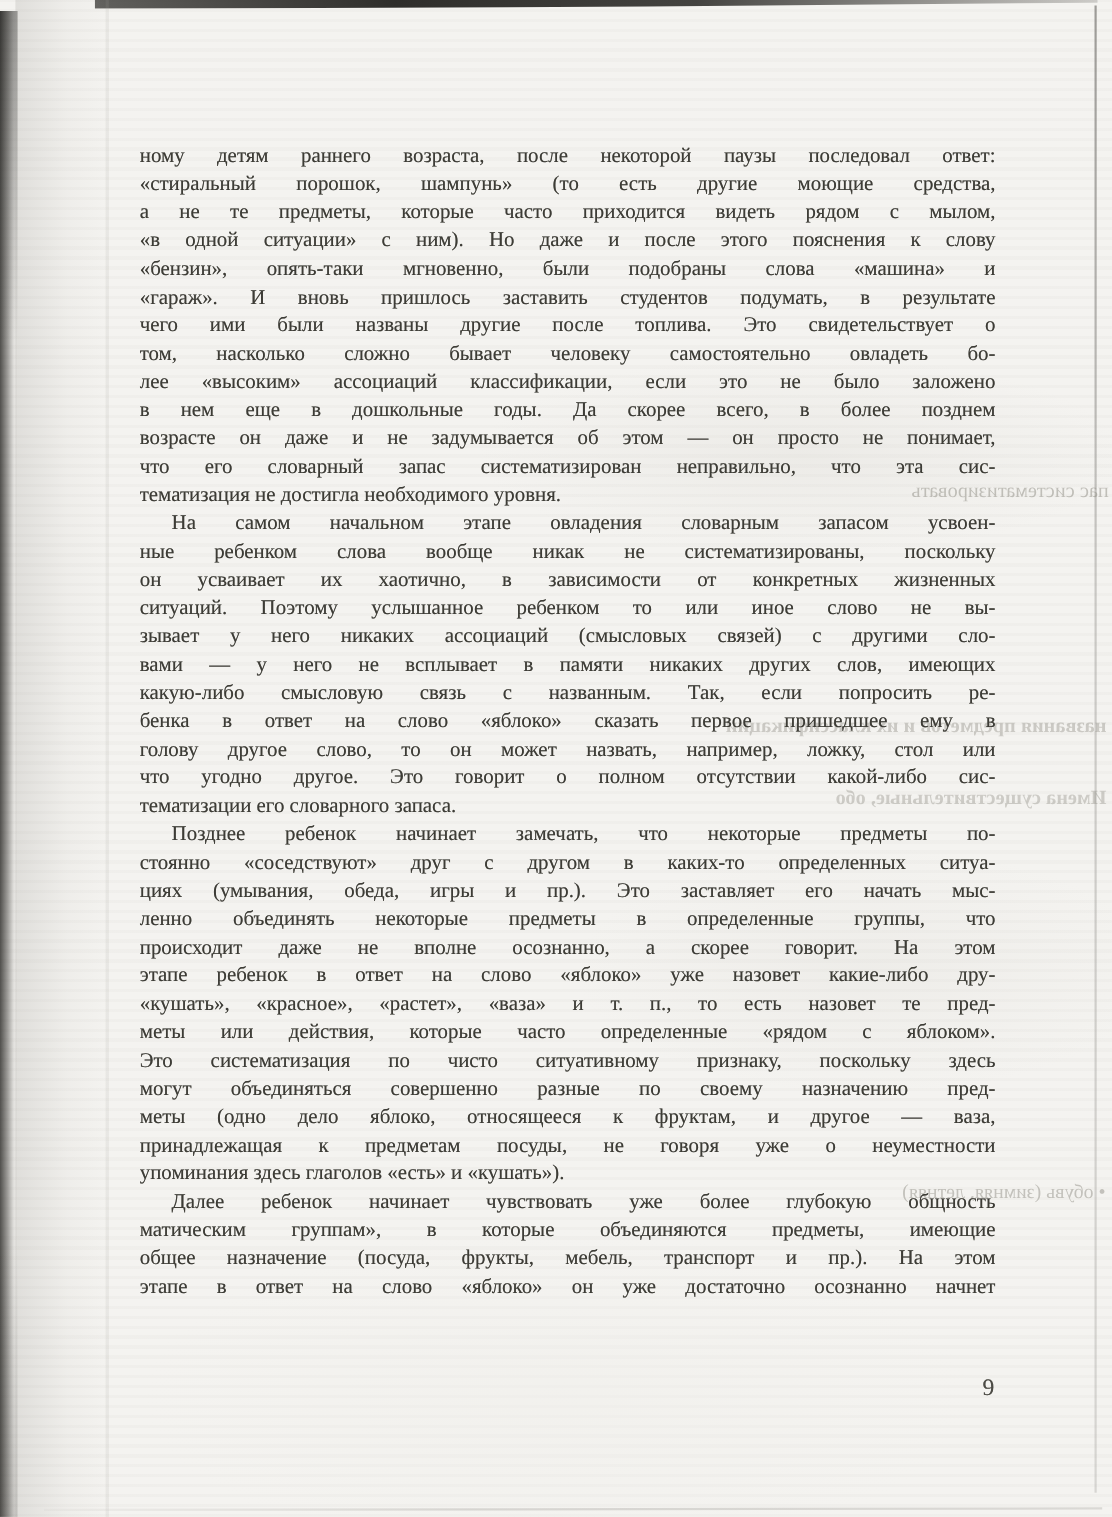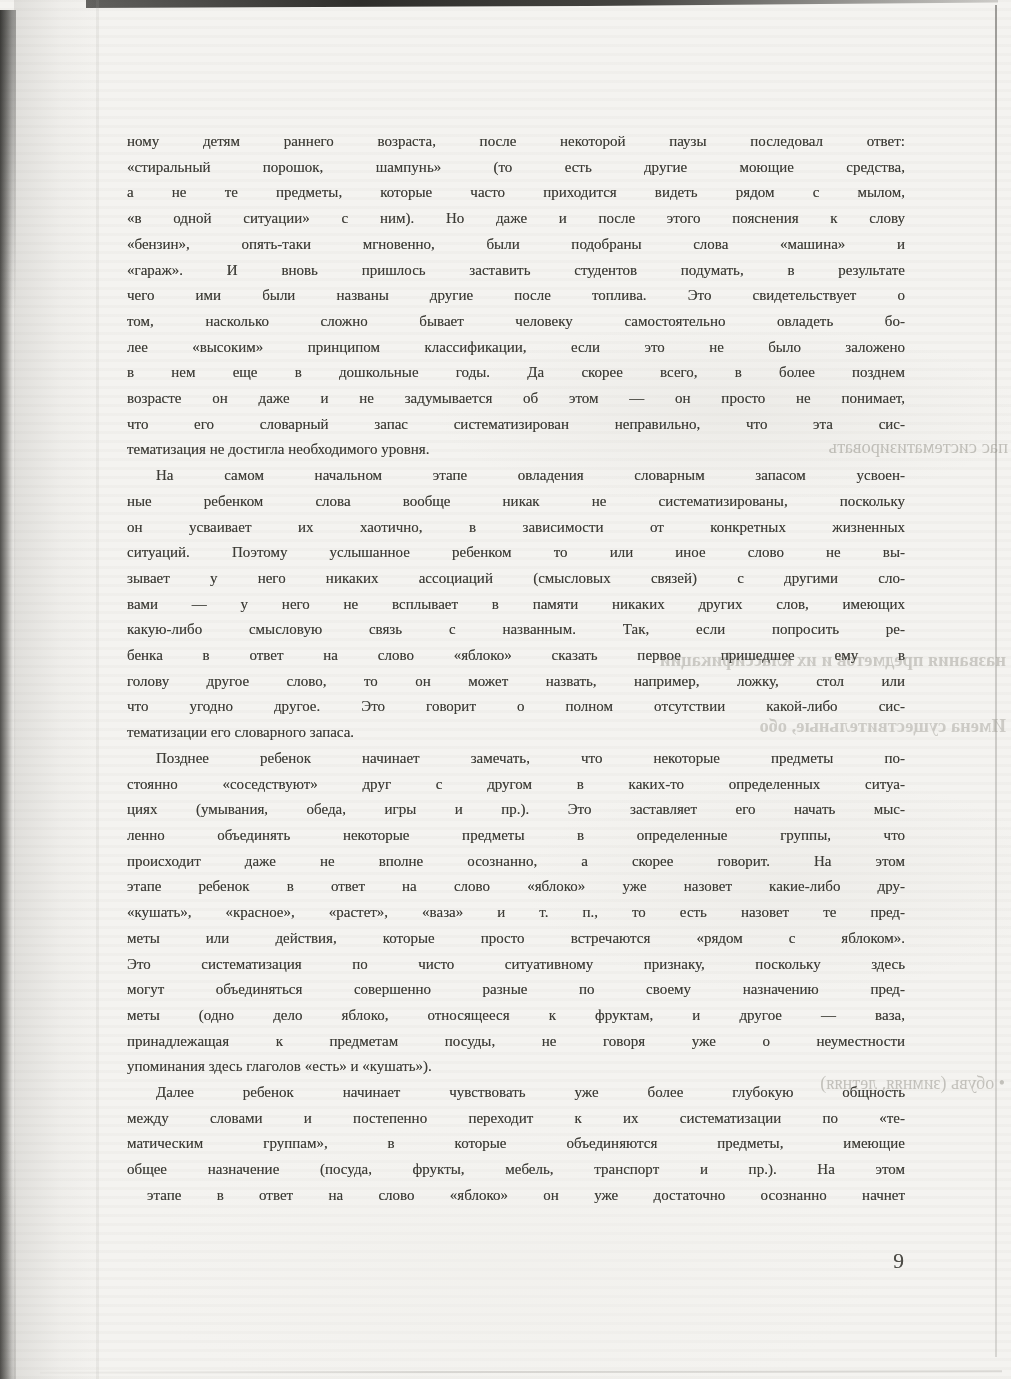--- a/index.html
+++ b/index.html
@@ -48,28 +48,28 @@
     background: linear-gradient(to bottom, rgba(110,108,104,0.65), rgba(150,148,144,0.45) 40%, rgba(160,158,154,0.35));
   }
   .edge-bottom {
     position: absolute; left: 40px; top: 1371px; width: 962px; height: 2px;
     background: linear-gradient(to right, rgba(200,198,193,0.15), rgba(175,173,168,0.42) 40%, rgba(175,173,168,0.38));
     transform: rotate(-0.08deg);
   }
   
   .textblock {
     position: absolute; left: 127px; top: 129px; width: 778px;
-    color: #3d3c36; font-size: 15px; line-height: 25.7px;
+    color: #3d3c36; font-size: 19px; line-height: 25.7px;
     text-shadow: 0 0 0.5px rgba(61,60,54,0.55);
   }
   .para { margin: 0; }
   .line { text-align: justify; text-align-last: justify; }
   .para .line:last-child { text-align-last: left; }
   .para.indented .line:first-child { text-indent: 29px; }
-  .para.cont .line:last-child { text-align-last: justify; margin-left: 20px; }
+  .para.cont .line:last-child { text-align-last: justify; }
   
   .pagenum {
     position: absolute; top: 1249px; left: 874px; width: 30px;
     text-align: right; font-size: 21.5px; color: #4c4b45;
     text-shadow: 0 0 0.4px rgba(76,75,69,0.5);
   }
   
   .bleed {
     position: absolute; color: #8f8d84; transform: scaleX(-1);
     filter: blur(0.7px); white-space: nowrap; overflow: hidden;
@@ -99,21 +99,21 @@
   <div class="textblock">
     <div class="para">
         <div class="line">ному детям раннего возраста, после некоторой паузы последовал ответ:</div>
         <div class="line">«стиральный порошок, шампунь» (то есть другие моющие средства,</div>
         <div class="line">а не те предметы, которые часто приходится видеть рядом с мылом,</div>
         <div class="line">«в одной ситуации» с ним). Но даже и после этого пояснения к слову</div>
         <div class="line">«бензин», опять-таки мгновенно, были подобраны слова «машина» и</div>
         <div class="line">«гараж». И вновь пришлось заставить студентов подумать, в результате</div>
         <div class="line">чего ими были названы другие после топлива. Это свидетельствует о</div>
         <div class="line">том, насколько сложно бывает человеку самостоятельно овладеть бо-</div>
-        <div class="line">лее «высоким» принципом классификации, если это не было заложено</div>
+        <div class="line">лее «высоким» ассоциаций классификации, если это не было заложено</div>
         <div class="line">в нем еще в дошкольные годы. Да скорее всего, в более позднем</div>
         <div class="line">возрасте он даже и не задумывается об этом — он просто не понимает,</div>
         <div class="line">что его словарный запас систематизирован неправильно, что эта сис-</div>
         <div class="line">тематизация не достигла необходимого уровня.</div>
       </div>
     <div class="para indented">
         <div class="line">На самом начальном этапе овладения словарным запасом усвоен-</div>
         <div class="line">ные ребенком слова вообще никак не систематизированы, поскольку</div>
         <div class="line">он усваивает их хаотично, в зависимости от конкретных жизненных</div>
         <div class="line">ситуаций. Поэтому услышанное ребенком то или иное слово не вы-</div>
@@ -126,30 +126,29 @@
         <div class="line">тематизации его словарного запаса.</div>
       </div>
     <div class="para indented">
         <div class="line">Позднее ребенок начинает замечать, что некоторые предметы по-</div>
         <div class="line">стоянно «соседствуют» друг с другом в каких-то определенных ситуа-</div>
         <div class="line">циях (умывания, обеда, игры и пр.). Это заставляет его начать мыс-</div>
         <div class="line">ленно объединять некоторые предметы в определенные группы, что</div>
         <div class="line">происходит даже не вполне осознанно, а скорее говорит. На этом</div>
         <div class="line">этапе ребенок в ответ на слово «яблоко» уже назовет какие-либо дру-</div>
         <div class="line">«кушать», «красное», «растет», «ваза» и т. п., то есть назовет те пред-</div>
-        <div class="line">меты или действия, которые просто встречаются «рядом с яблоком».</div>
+        <div class="line">меты или действия, которые часто определенные «рядом с яблоком».</div>
         <div class="line">Это систематизация по чисто ситуативному признаку, поскольку здесь</div>
         <div class="line">могут объединяться совершенно разные по своему назначению пред-</div>
         <div class="line">меты (одно дело яблоко, относящееся к фруктам, и другое — ваза,</div>
         <div class="line">принадлежащая к предметам посуды, не говоря уже о неуместности</div>
         <div class="line">упоминания здесь глаголов «есть» и «кушать»).</div>
       </div>
     <div class="para indented cont">
         <div class="line">Далее ребенок начинает чувствовать уже более глубокую общность</div>
-        <div class="line">между словами и постепенно переходит к их систематизации по «те-</div>
         <div class="line">матическим группам», в которые объединяются предметы, имеющие</div>
         <div class="line">общее назначение (посуда, фрукты, мебель, транспорт и пр.). На этом</div>
         <div class="line">этапе в ответ на слово «яблоко» он уже достаточно осознанно начнет</div>
       </div>
   </div>
 
   <div class="pagenum">9</div>
 
 </div>
 

